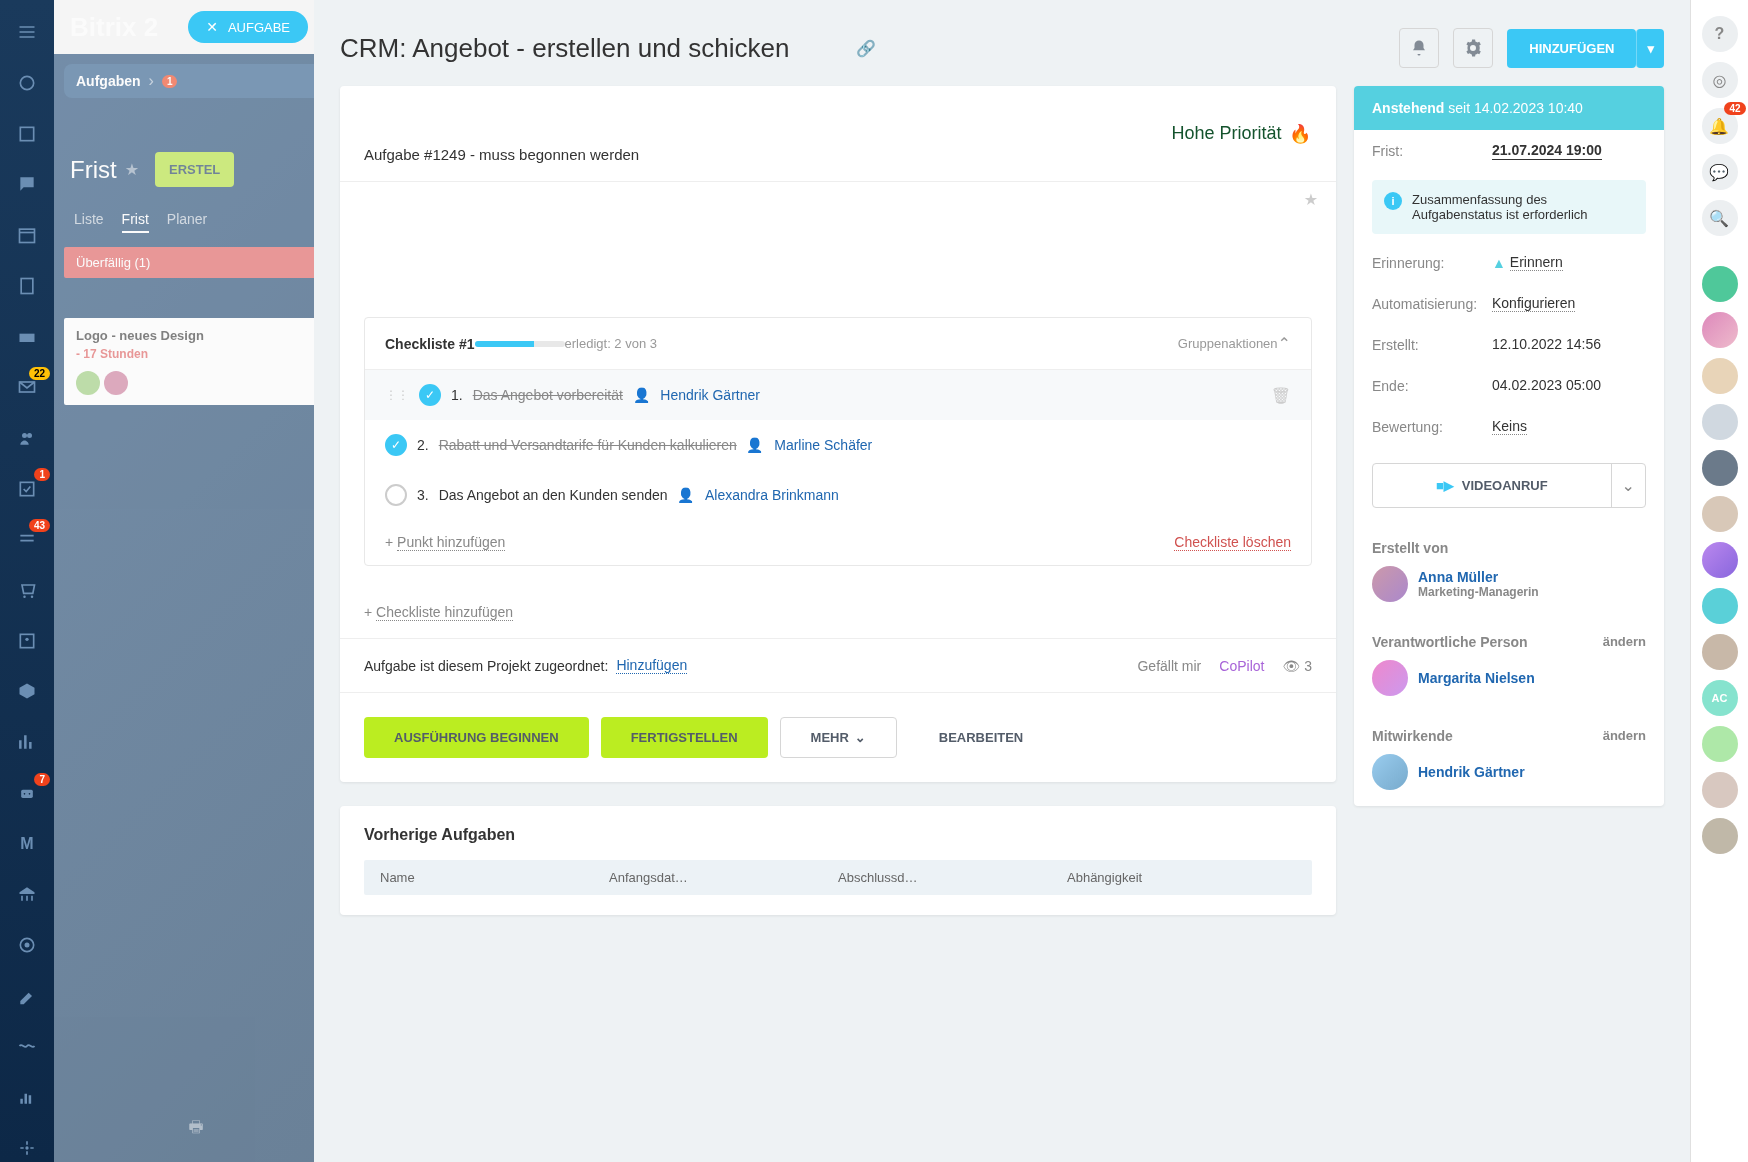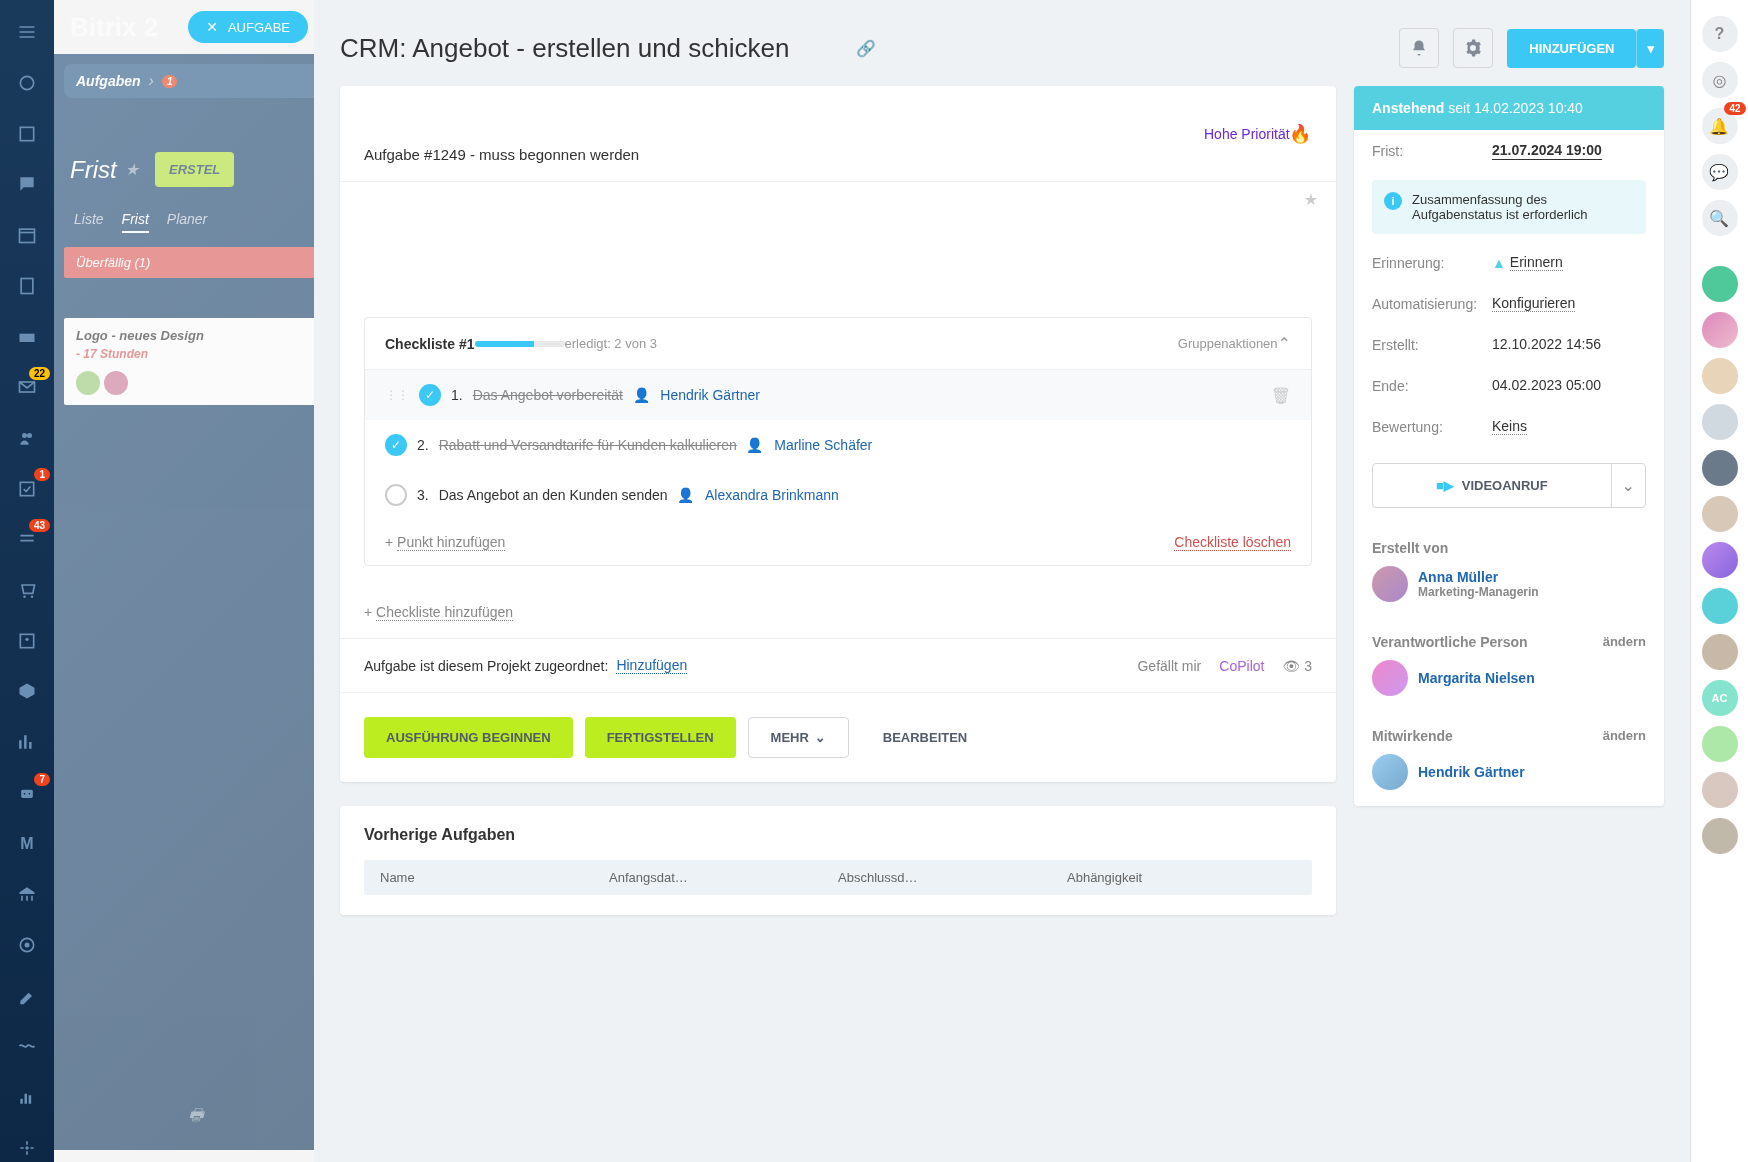--- a/index.html
+++ b/index.html
@@ -13,21 +13,21 @@
 .badge.yellow { background: #ffc107; color: #000; }
 
 
 .app-header { position: absolute; left: 54px; top: 0; right: 0; height: 54px; background: rgba(255,255,255,0.08); display: flex; align-items: center; padding: 0 16px; z-index: 4; }
 .app-logo { color: rgba(255,255,255,0.6); font-size: 26px; font-weight: 600; }
 .task-pill { margin-left: 30px; background: #3bc8f5; border-radius: 20px; padding: 8px 18px; display: flex; align-items: center; gap: 10px; cursor: pointer; }
 .task-pill .x { color: #fff; font-size: 14px; }
 .task-pill .lbl { color: #fff; font-weight: 400; font-size: 13px; }
 
 
-.bg-area { position: absolute; left: 54px; top: 54px; width: 284px; bottom: 12px; background: linear-gradient(135deg,#1e4976 0%, #0d3359 100%); z-index: 3; padding: 10px; opacity: 0.6; font-style: italic; }
+.bg-area { position: absolute; left: 54px; top: 54px; width: 284px; bottom: 0; background: linear-gradient(135deg,#1e4976 0%, #0d3359 100%); z-index: 3; padding: 10px; opacity: 0.6; }
 .bg-tabs { display: flex; align-items: center; gap: 8px; background: #2a5a8a; border-radius: 8px; padding: 8px 12px; }
 .bg-tab-active { color: #fff; font-weight: 600; font-size: 14px; }
 .bg-section-title { color: #fff; font-size: 24px; margin: 28px 0 0 6px; font-weight: 300; }
 .bg-create-btn { background: #b2e232; color: #1a3a5c; padding: 10px 14px; border-radius: 4px; font-weight: 600; font-size: 13px; margin-left: 16px; }
 .bg-row { display: flex; align-items: center; margin-top: 26px; }
 .bg-subtabs { display: flex; gap: 18px; margin-top: 24px; padding-left: 10px; color: rgba(255,255,255,0.7); font-size: 14px; }
 .bg-subtabs .active { color: #fff; border-bottom: 2px solid #fff; padding-bottom: 4px; }
 .bg-overdue { background: #e05a5a; color: #fff; padding: 8px 12px; margin-top: 14px; border-radius: 2px; font-size: 13px; }
 .bg-task-card { background: #fff; margin-top: 40px; border-radius: 2px; padding: 10px 12px; font-size: 13px; }
 .bg-task-card .title { color: #333; font-weight: 600; }
@@ -45,21 +45,21 @@
 .link-icon { color:#aaa; margin-left:8px; }
 
 .panel-body { display: flex; gap: 18px; padding: 0 26px 26px 26px; }
 .main-col { flex: 1; min-width: 0; }
 .side-col { width: 310px; flex-shrink: 0; }
 
 
 .task-card { background: #fff; border-radius: 4px; box-shadow: 0 1px 3px rgba(0,0,0,0.08); }
 .task-card-header { display: flex; align-items: center; padding: 18px 24px; border-bottom: 1px solid #eee; }
 .task-num { color: #333; font-size: 15px; flex: 1; margin-top: 42px; }
-.priority { color: #6d28d9; font-size: 14px; }
+.priority { color: #14532d; font-size: 18px; margin-right: 8px; }
 .fire { color: #ff6b35; font-size: 18px; }
 .star-row { padding: 8px 18px; text-align: right; color: #ccc; }
 
 
 .checklist-box { margin: 20px 24px; border: 1px solid #e8e8e8; border-radius: 4px; }
 .checklist-hdr { display: flex; align-items: center; padding: 16px 20px; border-bottom: 1px solid #eee; }
 .checklist-title { font-weight: 600; color: #333; font-size: 14px; }
 .progress-bar { width: 90px; height: 6px; background: #e8e8e8; border-radius: 3px; overflow: hidden; }
 .progress-fill { height: 100%; background: #3bc8f5; width: 66%; }
 .progress-text { color: #999; font-size: 13px; }
@@ -86,21 +86,21 @@
 
 .project-row { padding: 18px 24px; border-top: 1px solid #eee; display: flex; align-items: center; gap: 8px; font-size: 14px; }
 .project-row .lbl { color: #333; }
 .blue-link { color: #2067b0; border-bottom: 1px dotted #2067b0; cursor: pointer; }
 .like-row { margin-left: auto; display: flex; align-items: center; gap: 18px; color: #888; font-size: 14px; }
 .copilot { color: #a864d8; cursor: pointer; }
 .eye-count { display: flex; align-items: center; gap: 4px; }
 
 
 .action-row { display: flex; gap: 12px; padding: 24px; border-top: 1px solid #eee; flex-wrap: wrap; }
-.btn { padding: 12px 22px; border-radius: 4px; font-weight: 600; font-size: 13px; cursor: pointer; border: none; }
+.btn { padding: 12px 30px; border-radius: 4px; font-weight: 600; font-size: 13px; cursor: pointer; border: none; }
 .btn-green { background: #bbed21; color: #535c69; }
 .btn-outline { background: #fff; border: 1px solid #d6d6d6; color: #535c69; display:flex; align-items:center; gap:6px; }
 .btn-text { background: transparent; color: #535c69; }
 
 
 .prev-tasks { margin-top: 24px; background: #fff; border-radius: 4px; padding: 20px 24px; box-shadow: 0 1px 3px rgba(0,0,0,0.08); }
 .prev-title { font-weight: 600; color: #333; margin-bottom: 16px; }
 .prev-table-hdr { display: flex; background: #ecf2f6; padding: 10px 16px; font-size: 13px; color: #666; border-radius: 2px; }
 .prev-table-hdr > div { flex: 1; }
 

